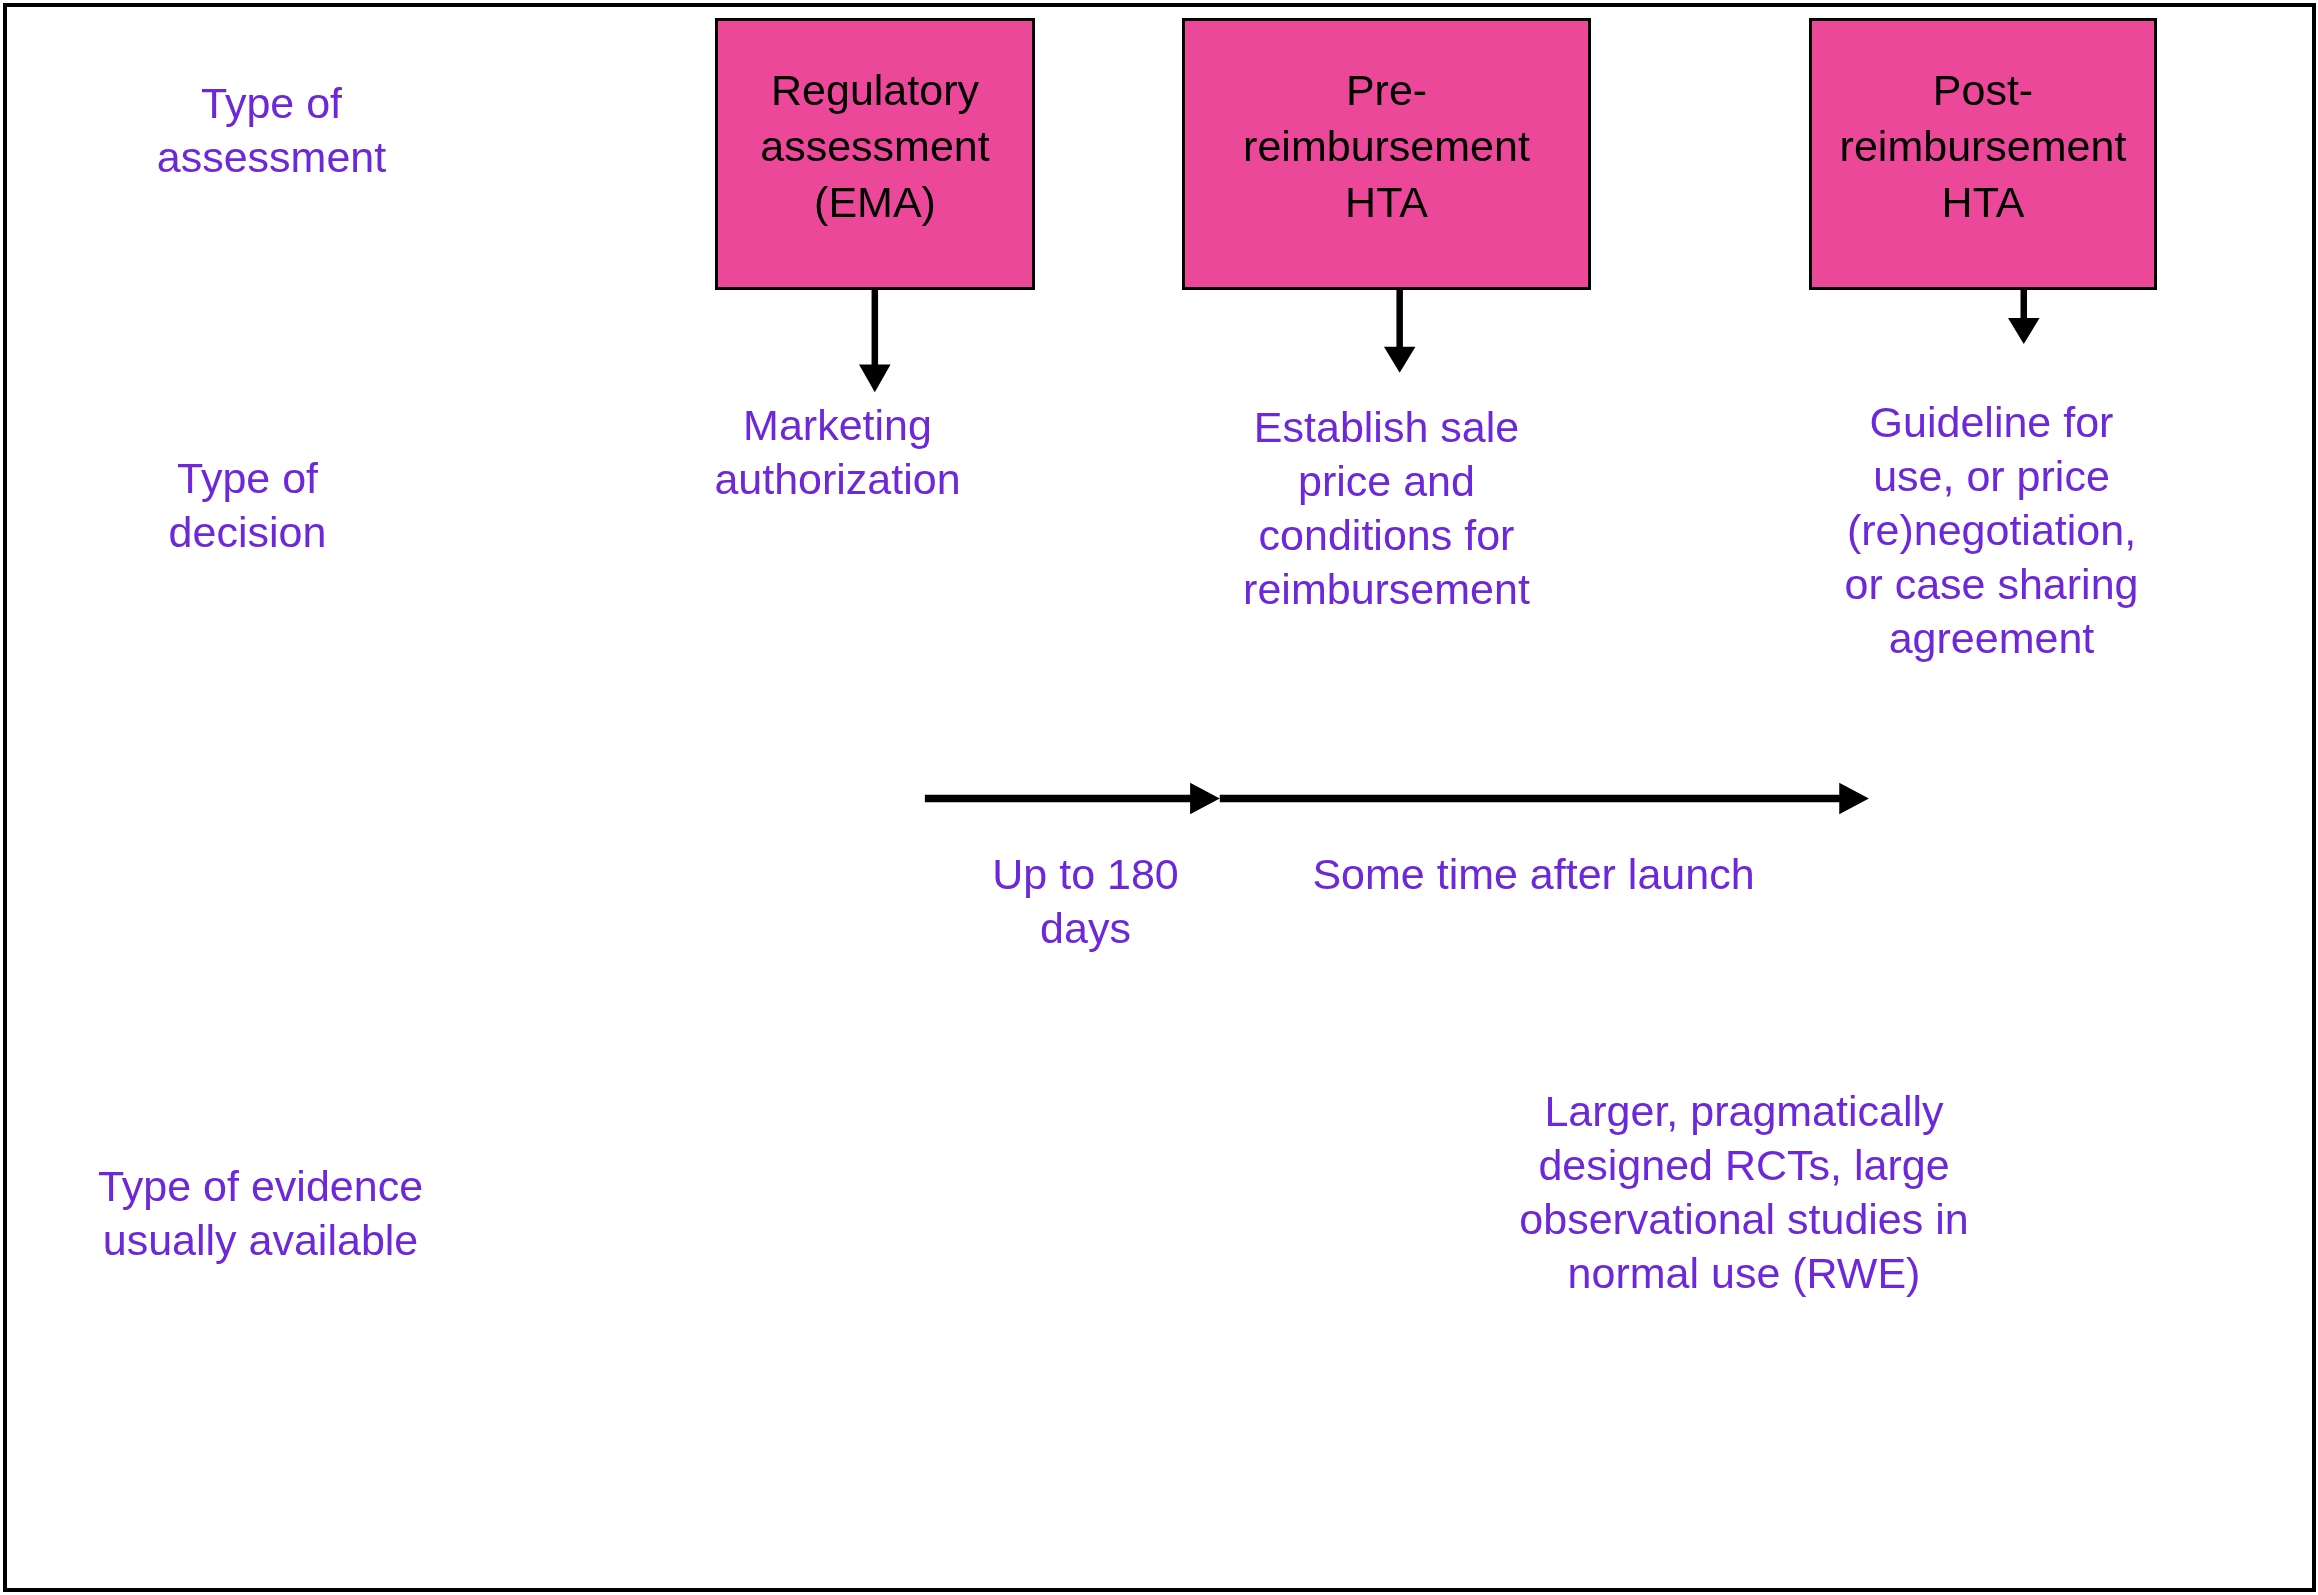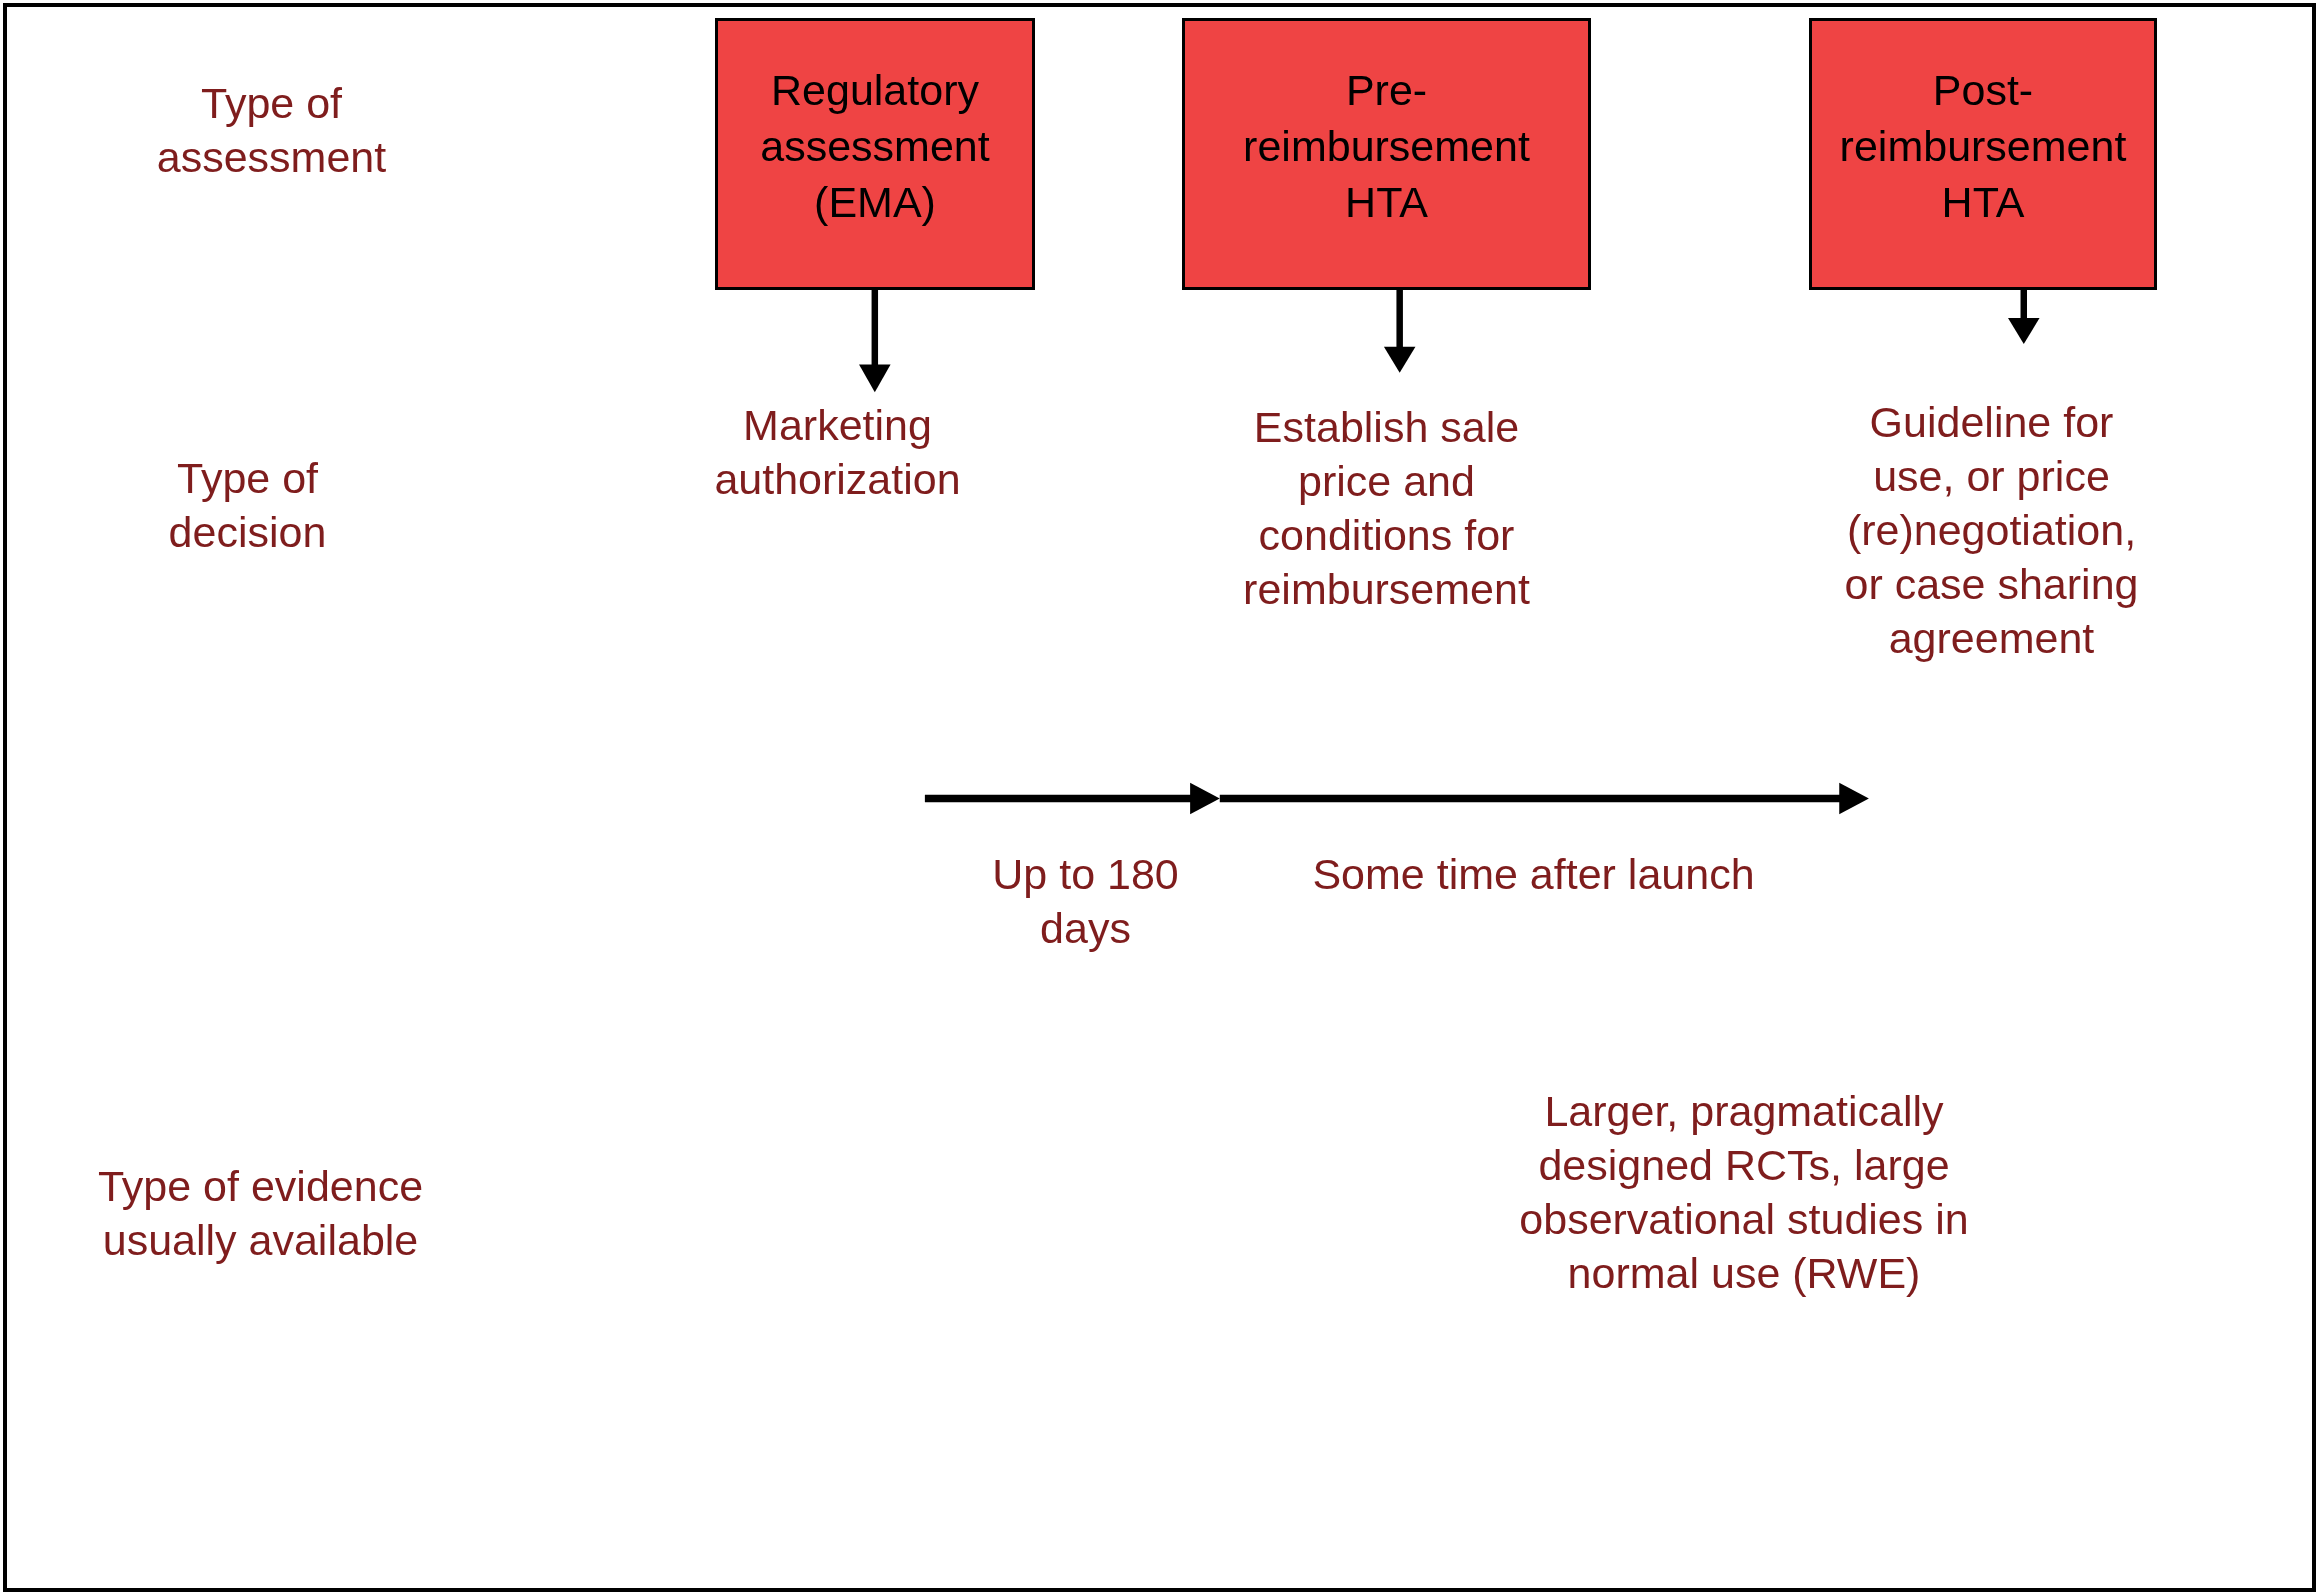--- a/index.html
+++ b/index.html
@@ -32,30 +32,30 @@
     position: absolute;
     left: 0; top: 0;
     width: 2319px; height: 1595px;
   }
   .txt {
     position: absolute;
     font-size: 43px;
     line-height: 54px;
     text-align: center;
     white-space: pre-line;
-    color: #7f1d1d;
+    color: #6d28d9;
   }
   
   .box {
     position: absolute;
     top: 17.6px;
     height: 272px;
     border: 3.7px solid #000000;
     box-sizing: border-box;
-    background: #ef4444;
+    background: #ec4899;
   }
   .box .boxtitle {
     position: relative;
     width: 100%;
     padding-top: 41px;
     font-size: 43px;
     line-height: 56px;
     text-align: center;
     white-space: pre-line;
   }

